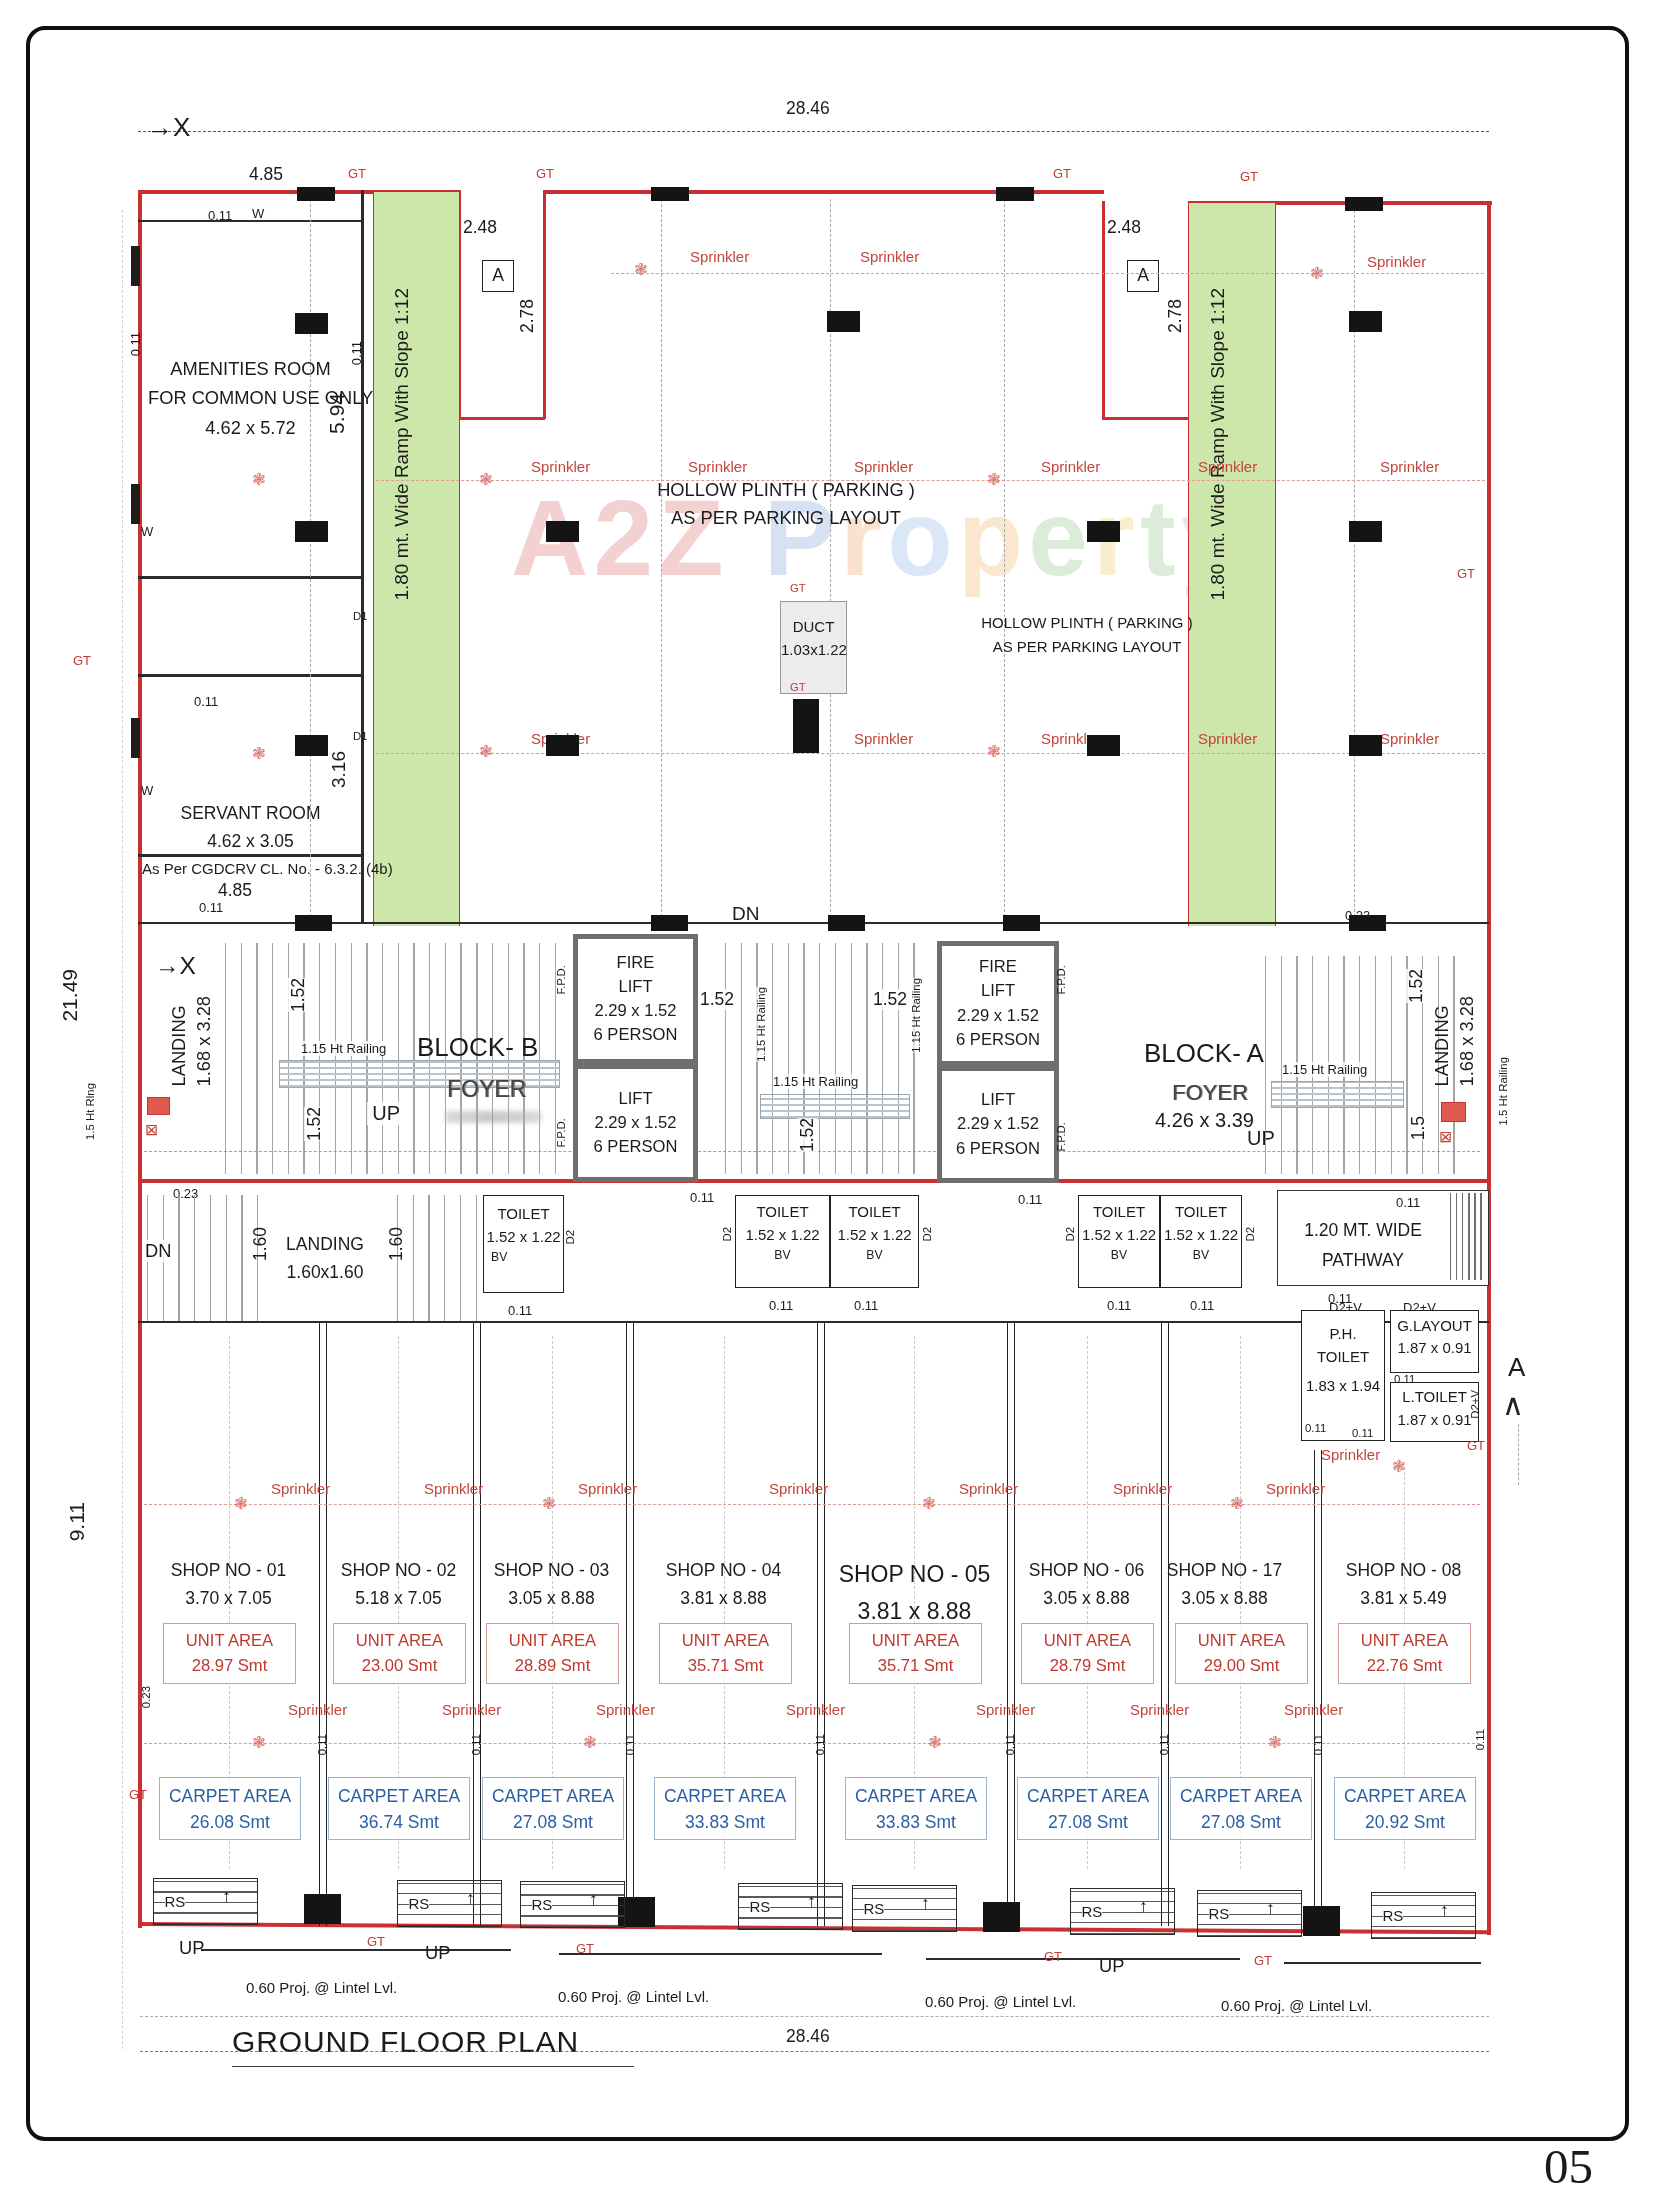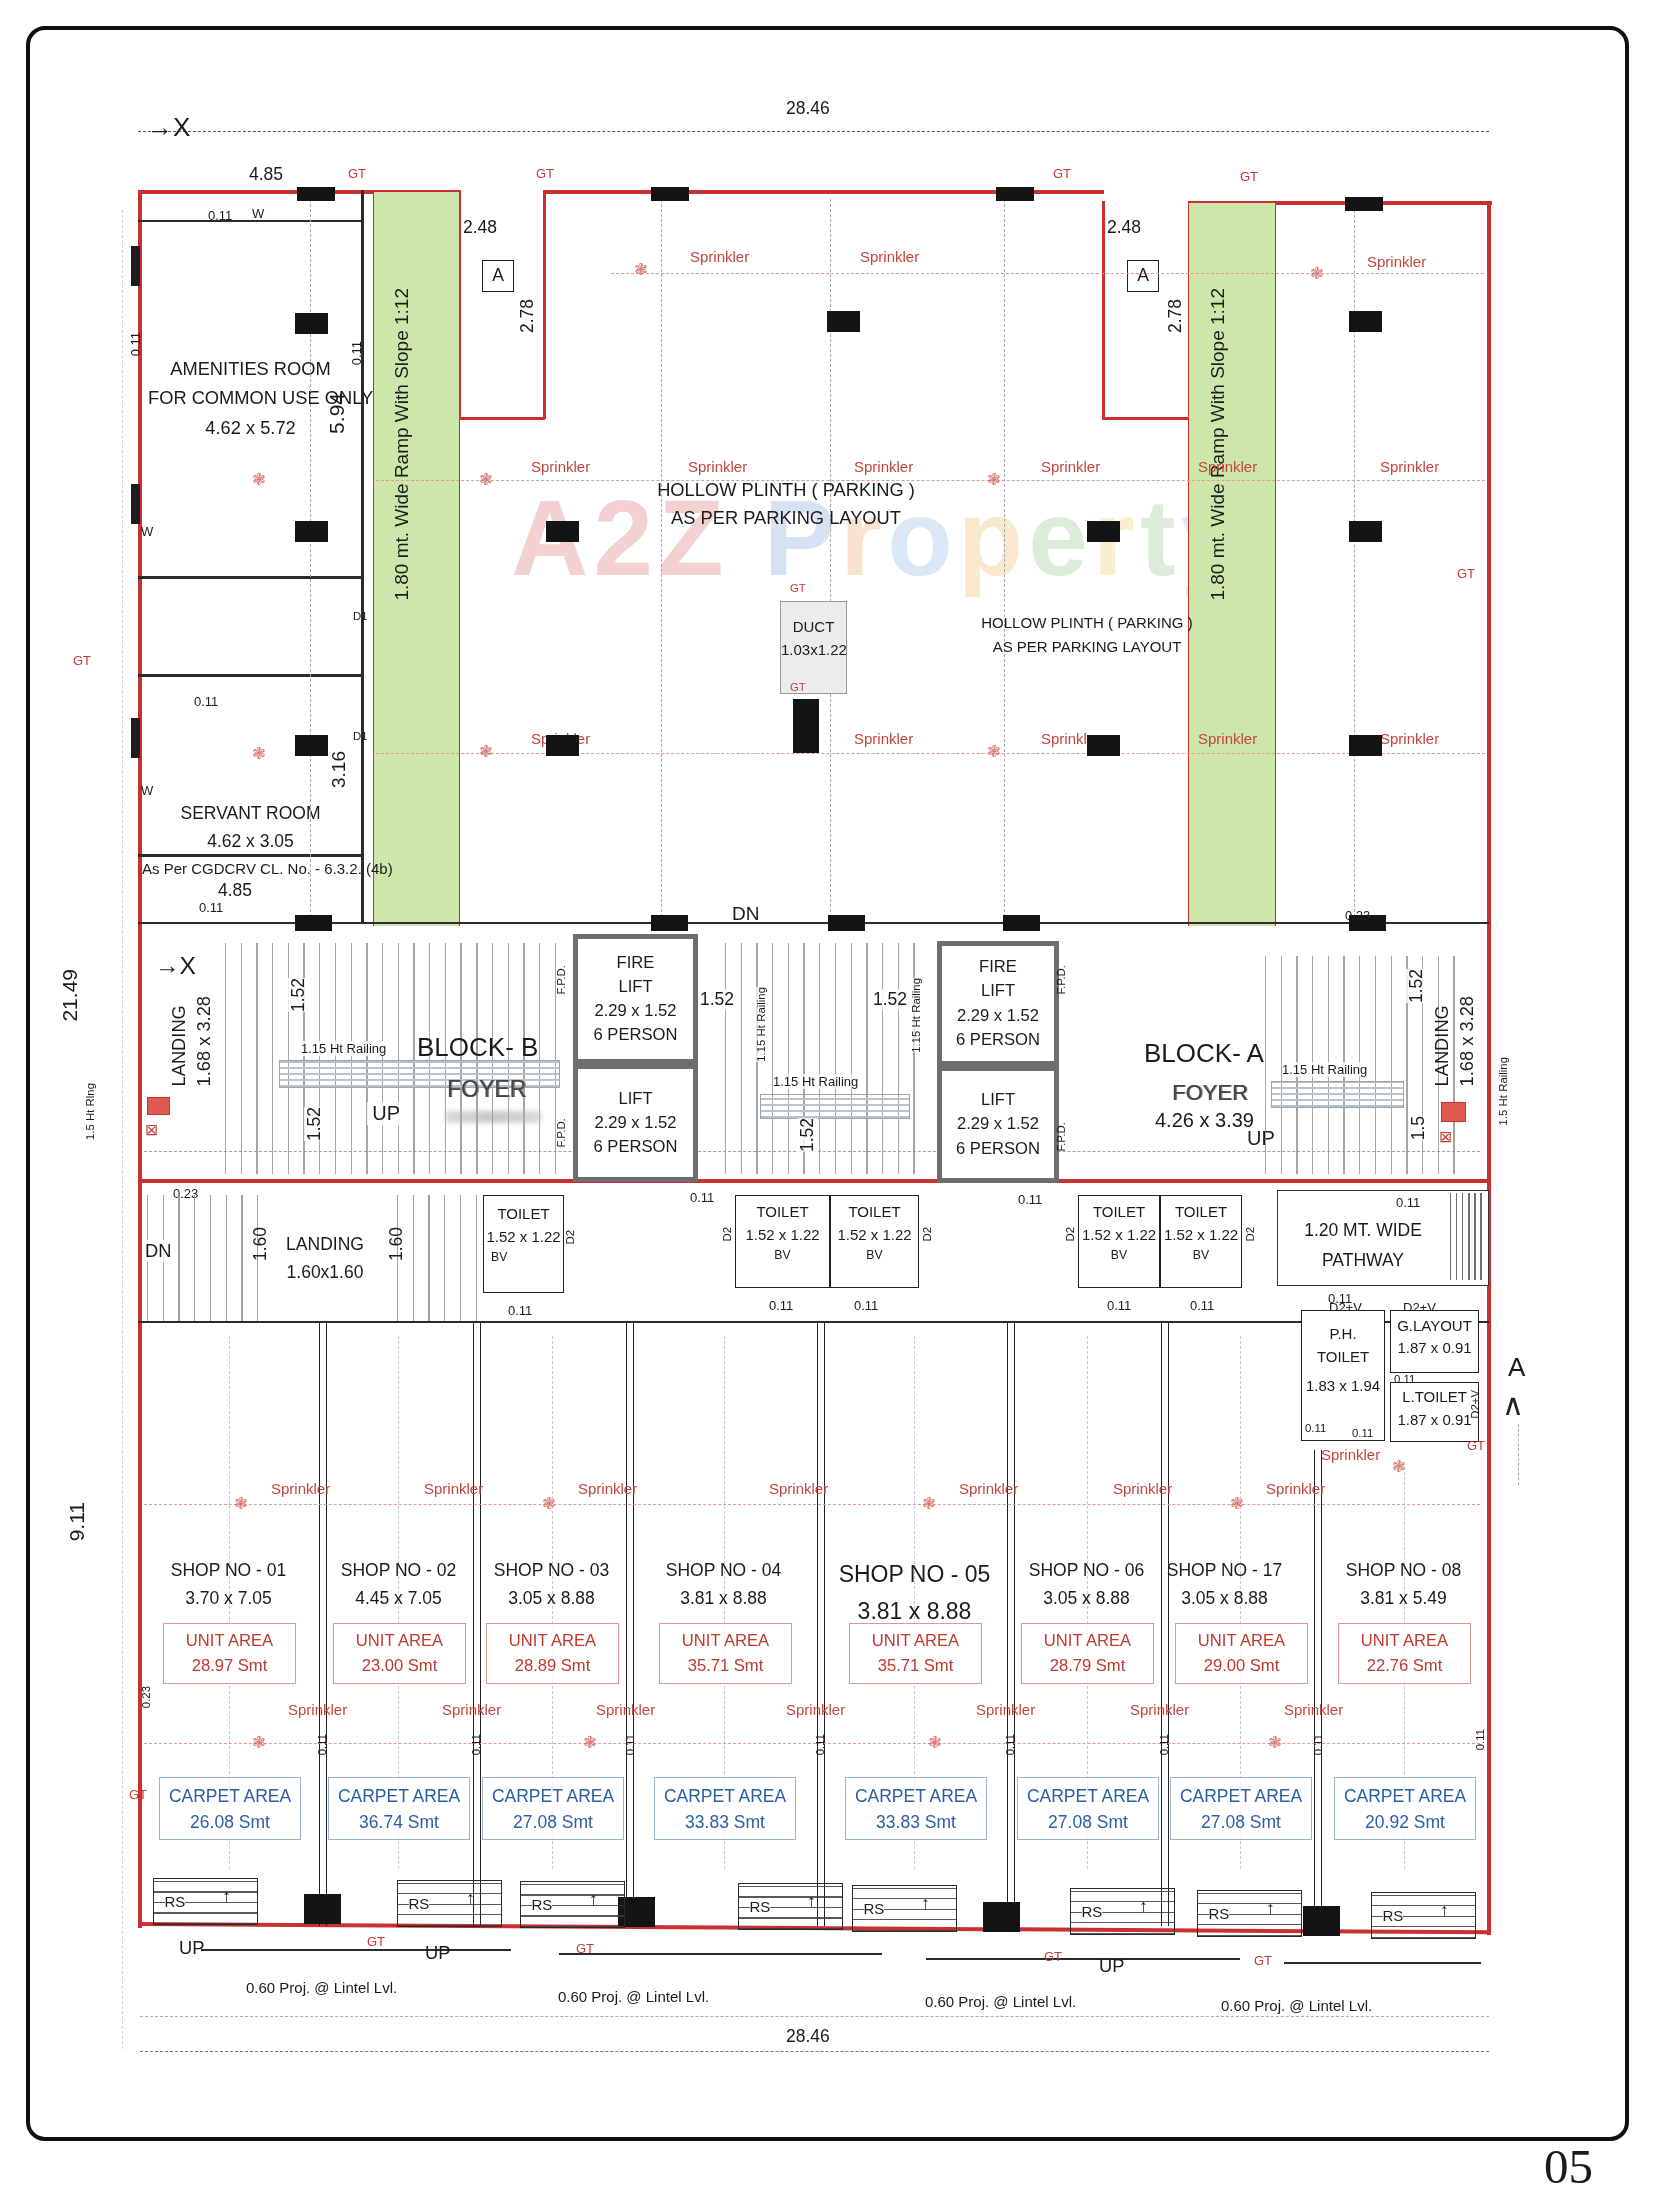--- a/index.html
+++ b/index.html
@@ -50,20 +50,21 @@
                 border:4.4px solid #101010;border-radius:19px;}
   .hydrant{border:1.7px solid #c9302f;background:#e05a50;}
 </style>
 </head>
 <body>
 
 <div class="sheet">
 
   <div class="border-frame"></div>
   <div class="abs pagenum" style="left:1544px;top:2138px;">05</div>
+  <div class="abs title" style="left:232px;top:2025px;width:402px;">GROUND FLOOR PLAN</div>
 
   <div class="abs wm" style="left:511px;top:476px;"><span class="w-a">A</span><span class="w-2">2</span><span class="w-z">Z</span><span style="width:35px;"></span><span class="w-p1">P</span><span class="w-r1">r</span><span class="w-o">o</span><span class="w-p2">p</span><span class="w-e">e</span><span class="w-r2">r</span><span class="w-t">t</span><span class="w-y">y</span></div>
 
   <div class="abs dashdotH" style="left:138px;top:131px;width:1351px;"></div>
   <div class="abs t" style="left:786px;top:98px;">28.46</div>
   <div class="abs" style="left:147px;top:112px;font-size:26px;">→<span style="font-size:26px;">X</span></div>
   <div class="abs t" style="left:249px;top:164px;">4.85</div>
   <div class="abs red sm" style="left:348px;top:166px;">GT</div>
   <div class="abs red sm" style="left:536px;top:166px;">GT</div>
   <div class="abs red sm" style="left:1053px;top:166px;">GT</div>
@@ -418,21 +419,21 @@
     <div>UNIT AREA</div>
       <div>28.97 Smt</div>
   </div>
   <div class="abs carpetbox" style="left:159px;top:1777px;width:140px;height:56px;">
     <div>CARPET AREA</div>
       <div>26.08 Smt</div>
   </div>
 
   <div class="abs tc" style="left:320px;top:1556px;width:157px;font-size:17.5px;line-height:1.6;">
     <div>SHOP NO - 02</div>
-      <div>4.45 x 7.05</div>
+      <div>5.18 x 7.05</div>
   </div>
   <div class="abs unitbox" style="left:333px;top:1623px;width:131px;height:54px;">
     <div>UNIT AREA</div>
       <div>23.00 Smt</div>
   </div>
   <div class="abs carpetbox" style="left:328px;top:1777px;width:140px;height:56px;">
     <div>CARPET AREA</div>
       <div>36.74 Smt</div>
   </div>
 

